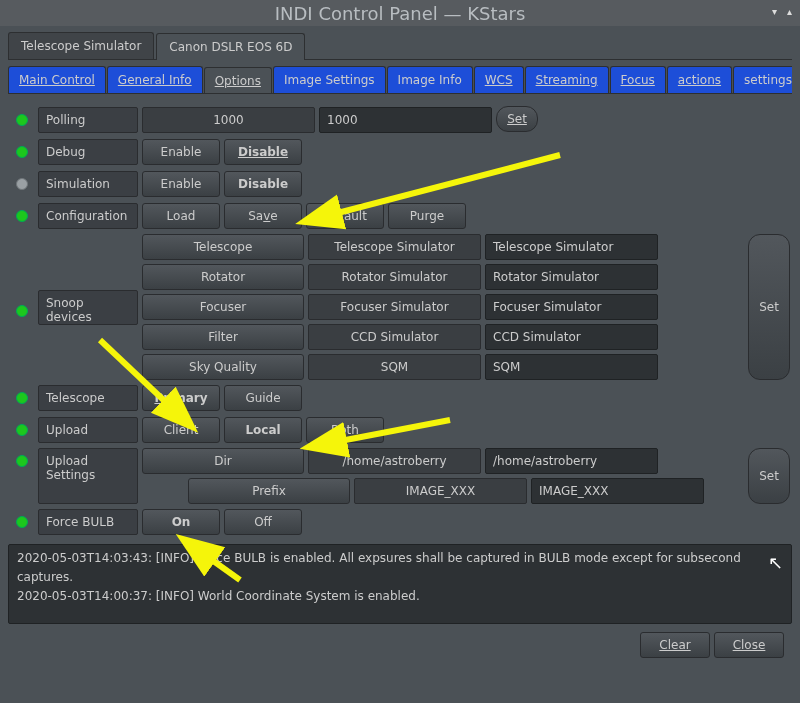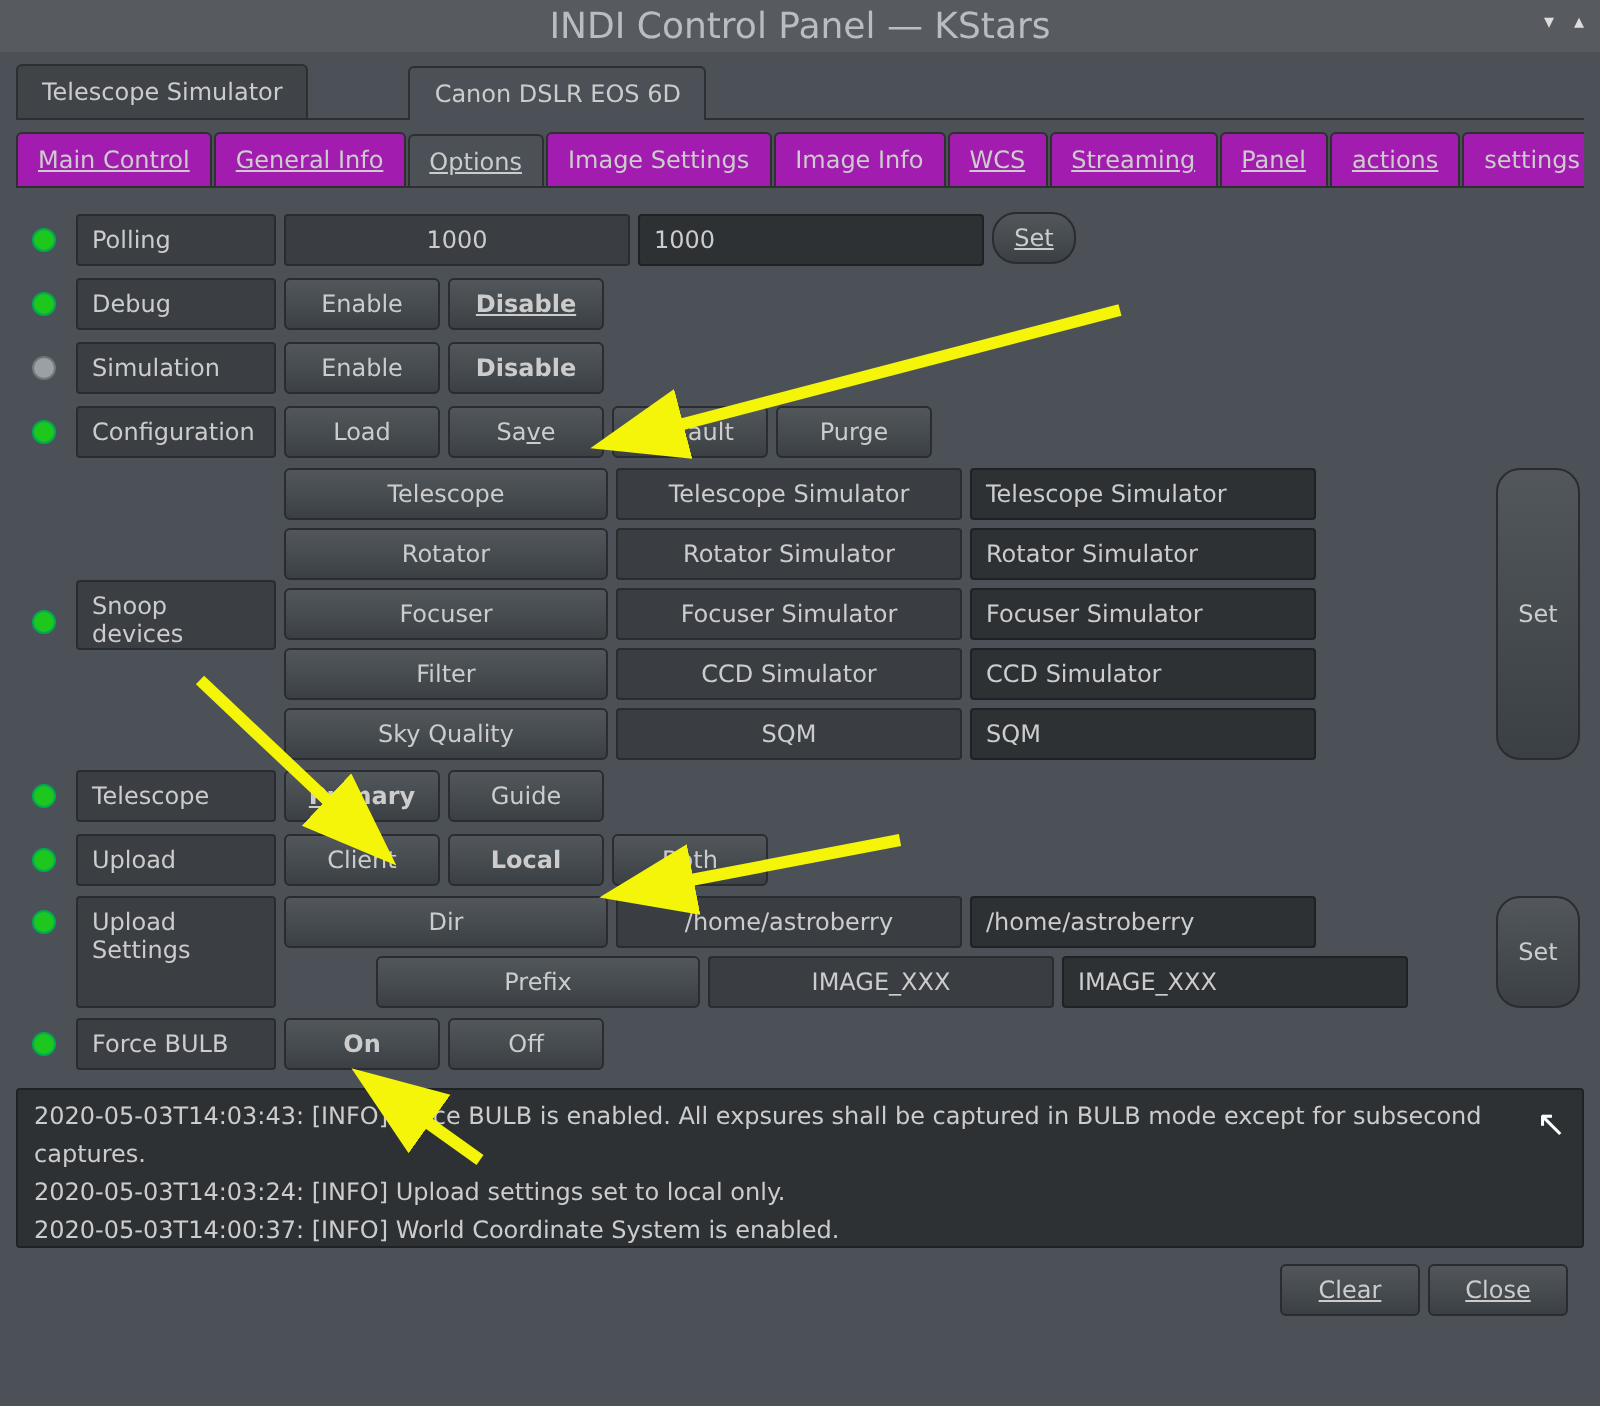--- a/index.html
+++ b/index.html
@@ -4,23 +4,23 @@
 <style>
   *{box-sizing:border-box;margin:0;padding:0;font-family:"DejaVu Sans",Arial,sans-serif;font-size:12px;color:#ccc;}
   body{background:#4b5156;width:800px;height:703px;overflow:hidden;position:relative;}
   .titlebar{height:26px;background:#575b5f;display:flex;align-items:center;justify-content:center;position:relative;}
   .titlebar-title{color:#b8bdc1;font-size:18px;}
   .winbtn{position:absolute;right:8px;top:6px;display:flex;gap:10px;}
   .winbtn span{color:#ddd;cursor:pointer;font-size:10px;}
   .dialog{padding:6px 8px 8px 8px;}
   .devtabs{display:flex;gap:2px;border-bottom:1px solid #2d2f31;margin-bottom:6px;}
   .devtab{padding:6px 12px;background:#404448;border:1px solid #2d2f31;border-bottom:none;color:#ccc;cursor:pointer;border-radius:3px 3px 0 0;}
-  .devtab.active{background:#4b5156;position:relative;top:1px;margin-left:48px;}
+  .devtab.active{background:#4b5156;position:relative;top:1px;}
   .subtabs{display:flex;gap:0;border-bottom:1px solid #2d2f31;margin-bottom:10px;flex-wrap:nowrap;overflow:hidden;}
-  .subtab{padding:6px 10px;background:#a21caf;border:1px solid #2d2f31;border-bottom:none;cursor:pointer;border-radius:3px 3px 0 0;margin-right:1px;white-space:nowrap;}
+  .subtab{padding:6px 10px;background:#1d4ed8;border:1px solid #2d2f31;border-bottom:none;cursor:pointer;border-radius:3px 3px 0 0;margin-right:1px;white-space:nowrap;}
   .subtab.active{background:#4b5156;position:relative;top:1px;}
   .u{text-decoration:underline;}
   .rows{display:flex;flex-direction:column;gap:4px;padding:2px;}
   .row{display:flex;align-items:center;gap:4px;min-height:28px;}
   .dotcol{width:24px;display:flex;justify-content:center;}
   .dot{width:12px;height:12px;border-radius:50%;background:#1dc71d;border:1px solid #0a5;}
   .dot.grey{background:#9aa0a4;border-color:#70767a;}
   .label{width:100px;height:26px;background:#3b3f44;border:1px solid #2a2c2f;display:flex;align-items:center;padding:0 7px;border-radius:2px;}
   .btn{height:26px;background:linear-gradient(#52575c,#3b4044);border:1px solid #2a2c2f;border-radius:3px;display:flex;align-items:center;justify-content:center;padding:0 8px;cursor:pointer;}
   .btn.bold{font-weight:bold;}
@@ -57,21 +57,21 @@
   </div>
 
   <div class="subtabs">
     <div class="subtab"><span class="u">Main Control</span></div>
     <div class="subtab"><span class="u">General Info</span></div>
     <div class="subtab active"><span class="u">Options</span></div>
     <div class="subtab">Image Settings</div>
     <div class="subtab">Image Info</div>
     <div class="subtab"><span class="u">WCS</span></div>
     <div class="subtab"><span class="u">Streaming</span></div>
-    <div class="subtab"><span class="u">Panel</span></div>
+    <div class="subtab"><span class="u">Focus</span></div>
     <div class="subtab"><span class="u">actions</span></div>
     <div class="subtab">settings</div>
   </div>
 
   <div class="rows">
 
     <div class="row">
       <div class="dotcol">
           <div class="dot"></div>
         </div>
@@ -203,21 +203,20 @@
           <div class="dot"></div>
         </div>
       <div class="label">Force BULB</div>
       <div class="btn w80 bold">On</div>
       <div class="btn w80">Off</div>
     </div>
   </div>
 
   <div class="logpanel">
     <div>2020-05-03T14:03:43: [INFO] Force BULB is enabled. All expsures shall be captured in BULB mode except for subsecond captures.</div>
-    <div>2020-05-03T14:03:24: [INFO] Upload settings set to local only.</div>
     <div>2020-05-03T14:00:37: [INFO] World Coordinate System is enabled.</div>
 
   </div>
 
   <div class="footer">
     <div class="btn">
         <span class="u">Clear</span>
       </div>
     <div class="btn">
         <span class="u">Close</span>

